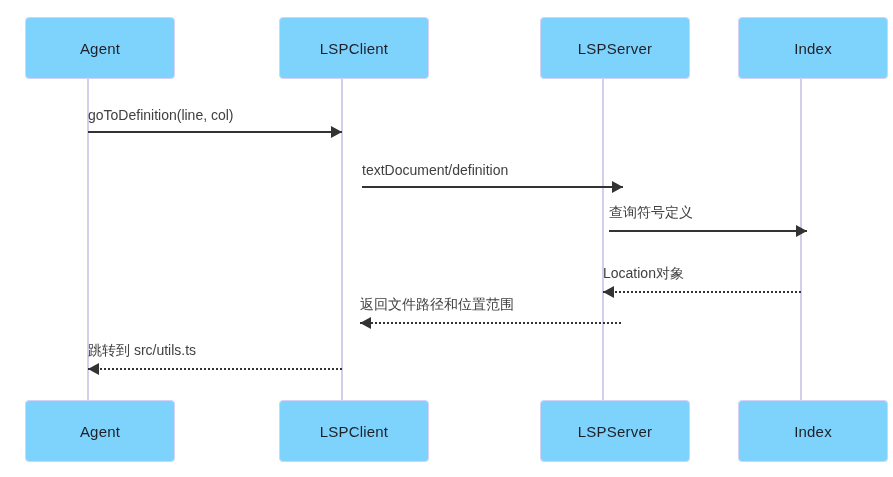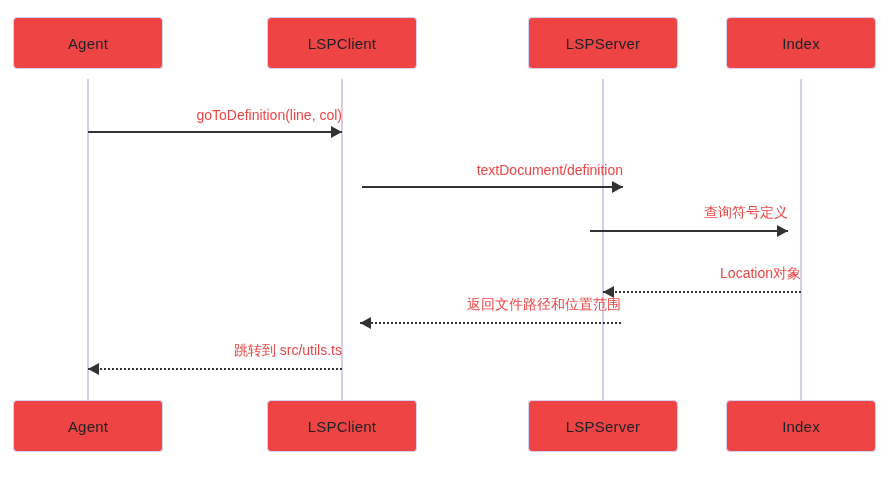--- a/index.html
+++ b/index.html
@@ -7,26 +7,26 @@
     width:893px;height:477px;
     background:#ffffff;
     font-family:"Liberation Sans","DejaVu Sans",sans-serif;
     overflow:hidden;
   }
   #diagram{position:relative;width:893px;height:477px;}
 
   
   .participant-box{
     position:absolute;
-    width:150px;height:52px;
-    background:#ef4444;
+    width:150px;height:62px;
+    background:#7dd3fc;
     border:1px solid #D5D3F5;
     border-radius:4px;
     box-sizing:border-box;
-    display:flex;align-items:center;justify-content:center;
+    display:flex;align-items:center;justify-content:center;margin-left:12px;
   }
   .participant-label{
     font-size:15px;
     color:#1f1f28;
     letter-spacing:0.2px;
     white-space:nowrap;
   }
 
   
   .lifeline{
@@ -58,23 +58,23 @@
   }
   .arrowhead.left{
     border-top:6px solid transparent;
     border-bottom:6px solid transparent;
     border-right:11px solid #333333;
   }
   .msg-label{
     position:absolute;
     bottom:9px;
     width:100%;
-    text-align:right;
+    text-align:left;
     font-size:14px;
-    color:#ef4444;
+    color:#404040;
     white-space:nowrap;
   }
 </style>
 </head>
 <body>
 
 <div id="diagram">
     <div class="lifeline" style="left: 87px; top: 79px; height: 321px;"></div>
     <div class="lifeline" style="left: 341px; top: 79px; height: 321px;"></div>
     <div class="lifeline" style="left: 602px; top: 79px; height: 321px;"></div>
@@ -106,21 +106,21 @@
     <div class="message" style="left: 88px; top: 131px; width: 254px;">
       <div class="msg-line" style="width: 254px;"></div>
       <div class="arrowhead right" style="left: 243px;"></div>
       <div class="msg-label">goToDefinition(line, col)</div>
     </div>
     <div class="message" style="left: 362px; top: 186px; width: 261px;">
       <div class="msg-line" style="width: 261px;"></div>
       <div class="arrowhead right" style="left: 250px;"></div>
       <div class="msg-label">textDocument/definition</div>
     </div>
-    <div class="message" style="left: 590px; top: 230px; width: 198px;">
+    <div class="message" style="left: 609px; top: 230px; width: 198px;">
       <div class="msg-line" style="width: 198px;"></div>
       <div class="arrowhead right" style="left: 187px;"></div>
       <div class="msg-label">查询符号定义</div>
     </div>
     <div class="message" style="left: 603px; top: 291px; width: 198px;">
       <div class="msg-line dotted" style="width: 198px;"></div>
       <div class="arrowhead left" style="left: 0px;"></div>
       <div class="msg-label">Location对象</div>
     </div>
     <div class="message" style="left: 360px; top: 322px; width: 261px;">

